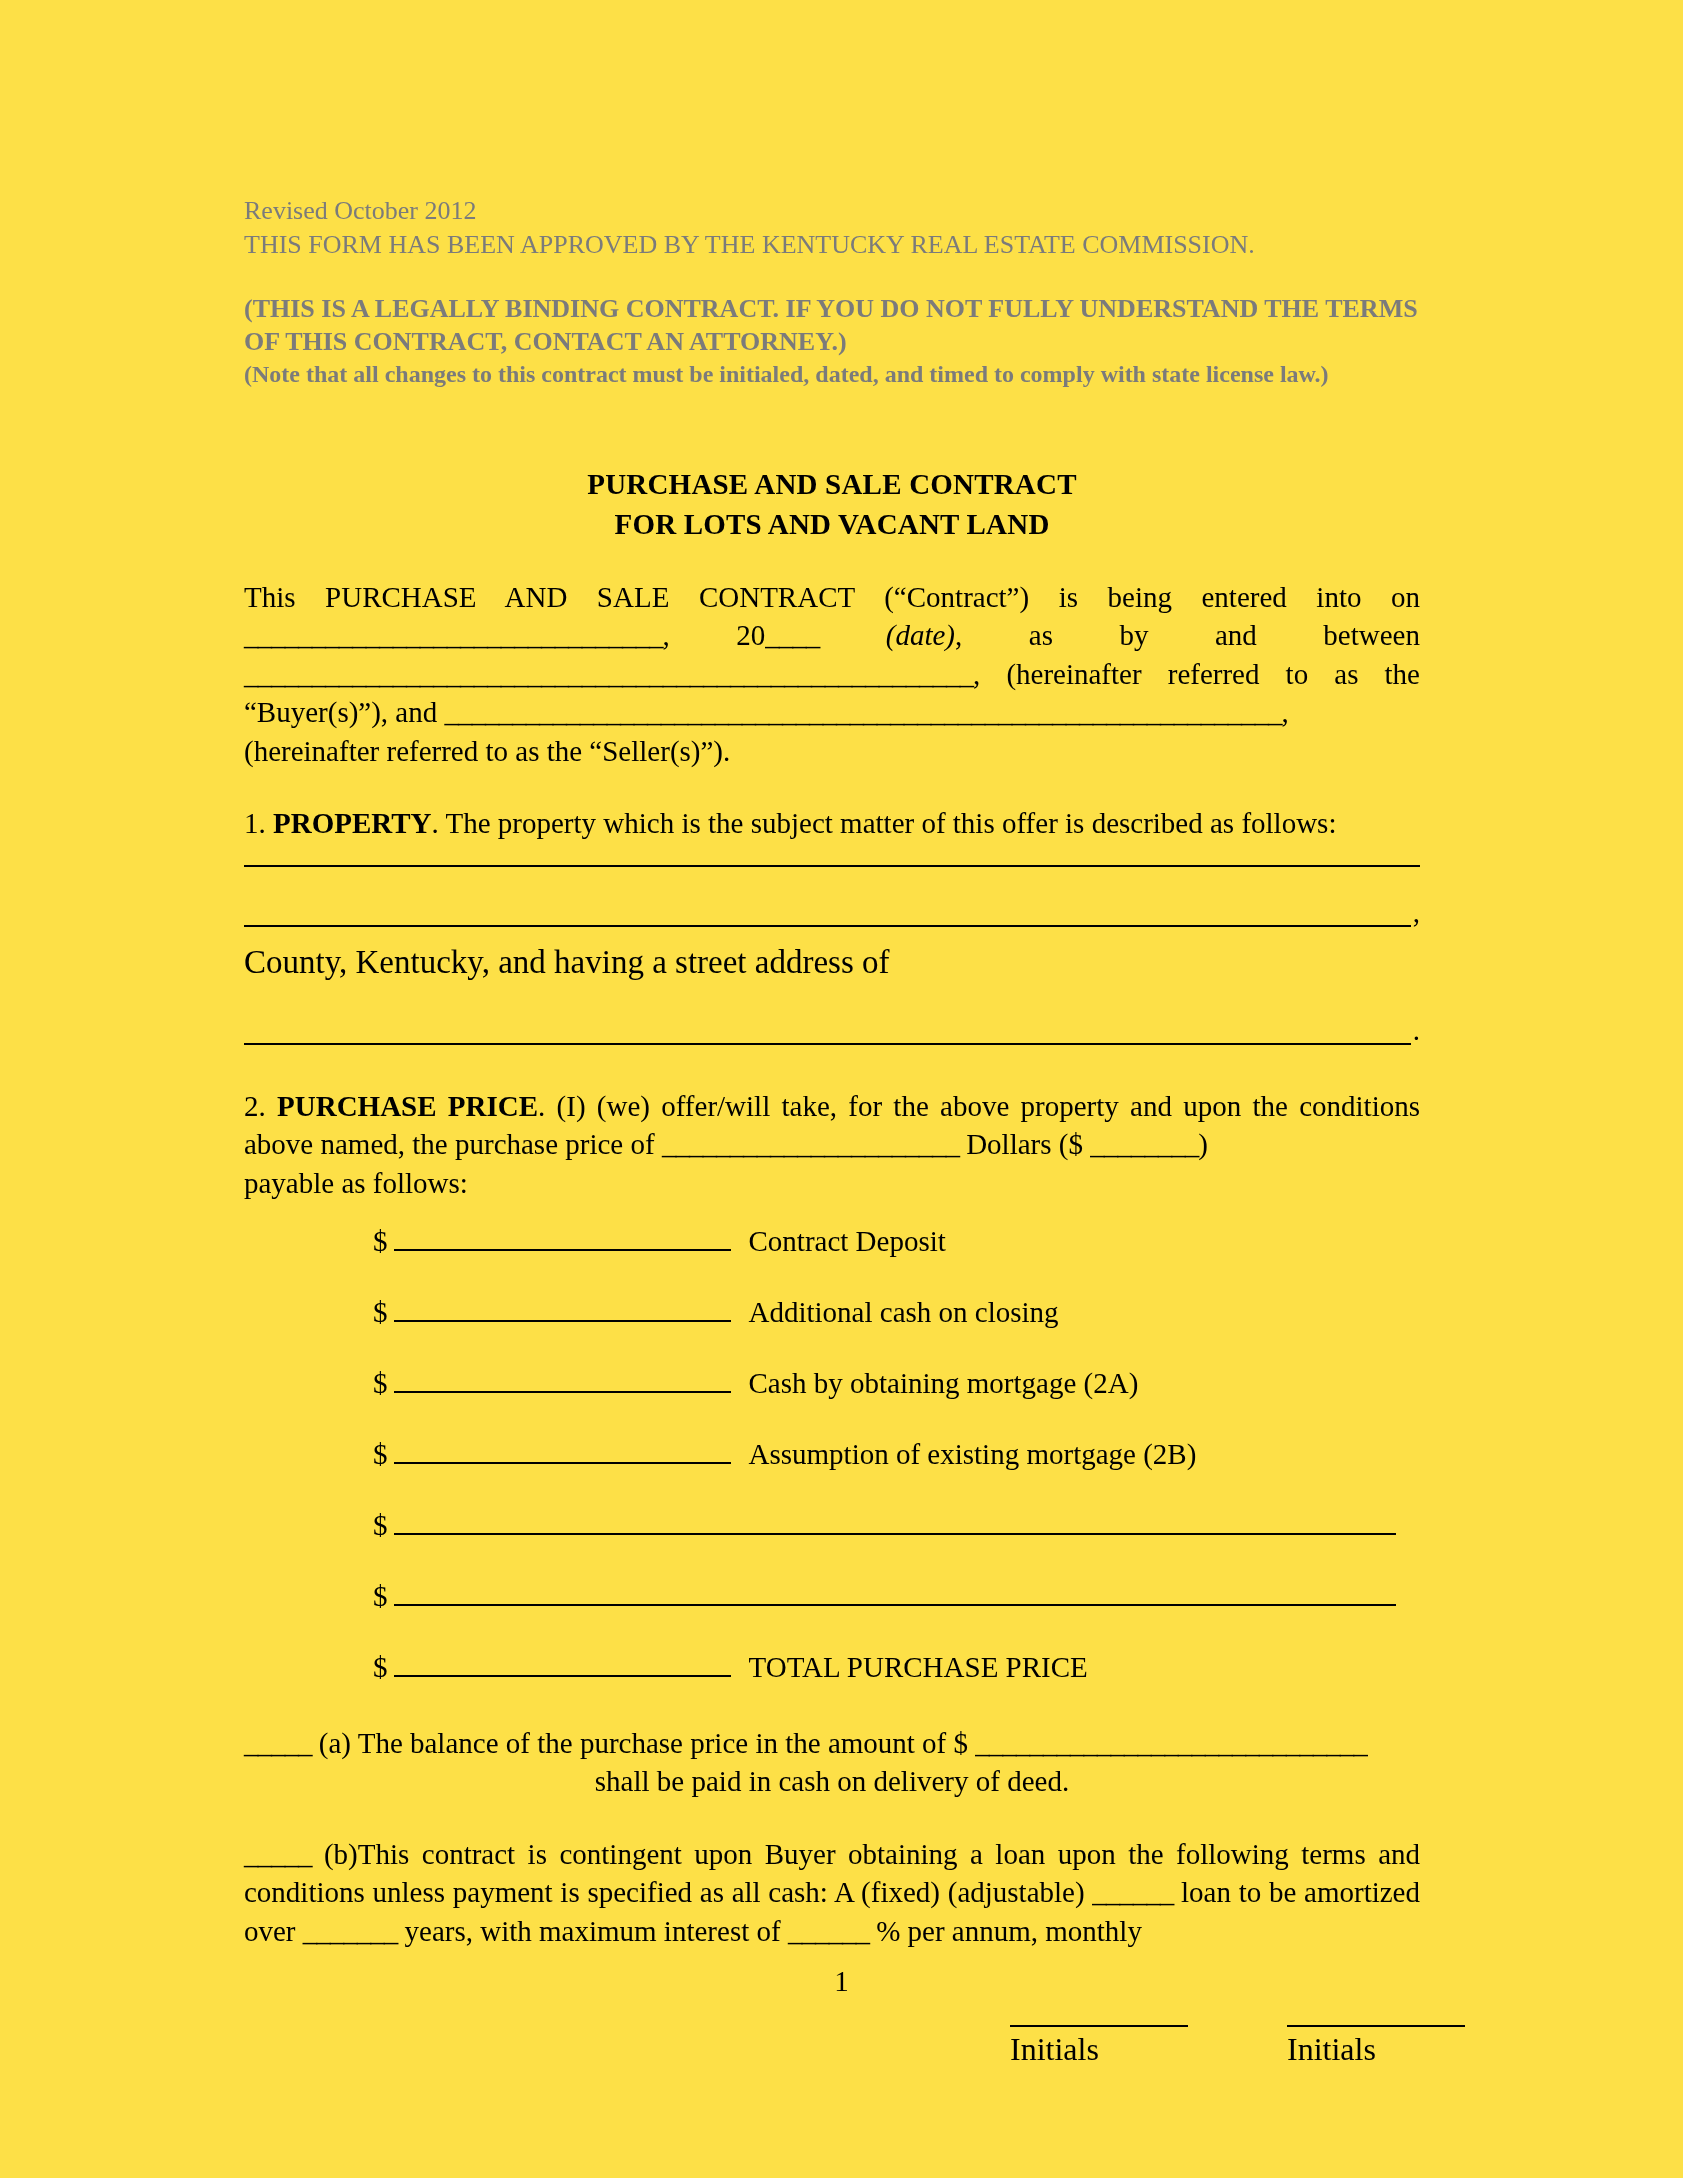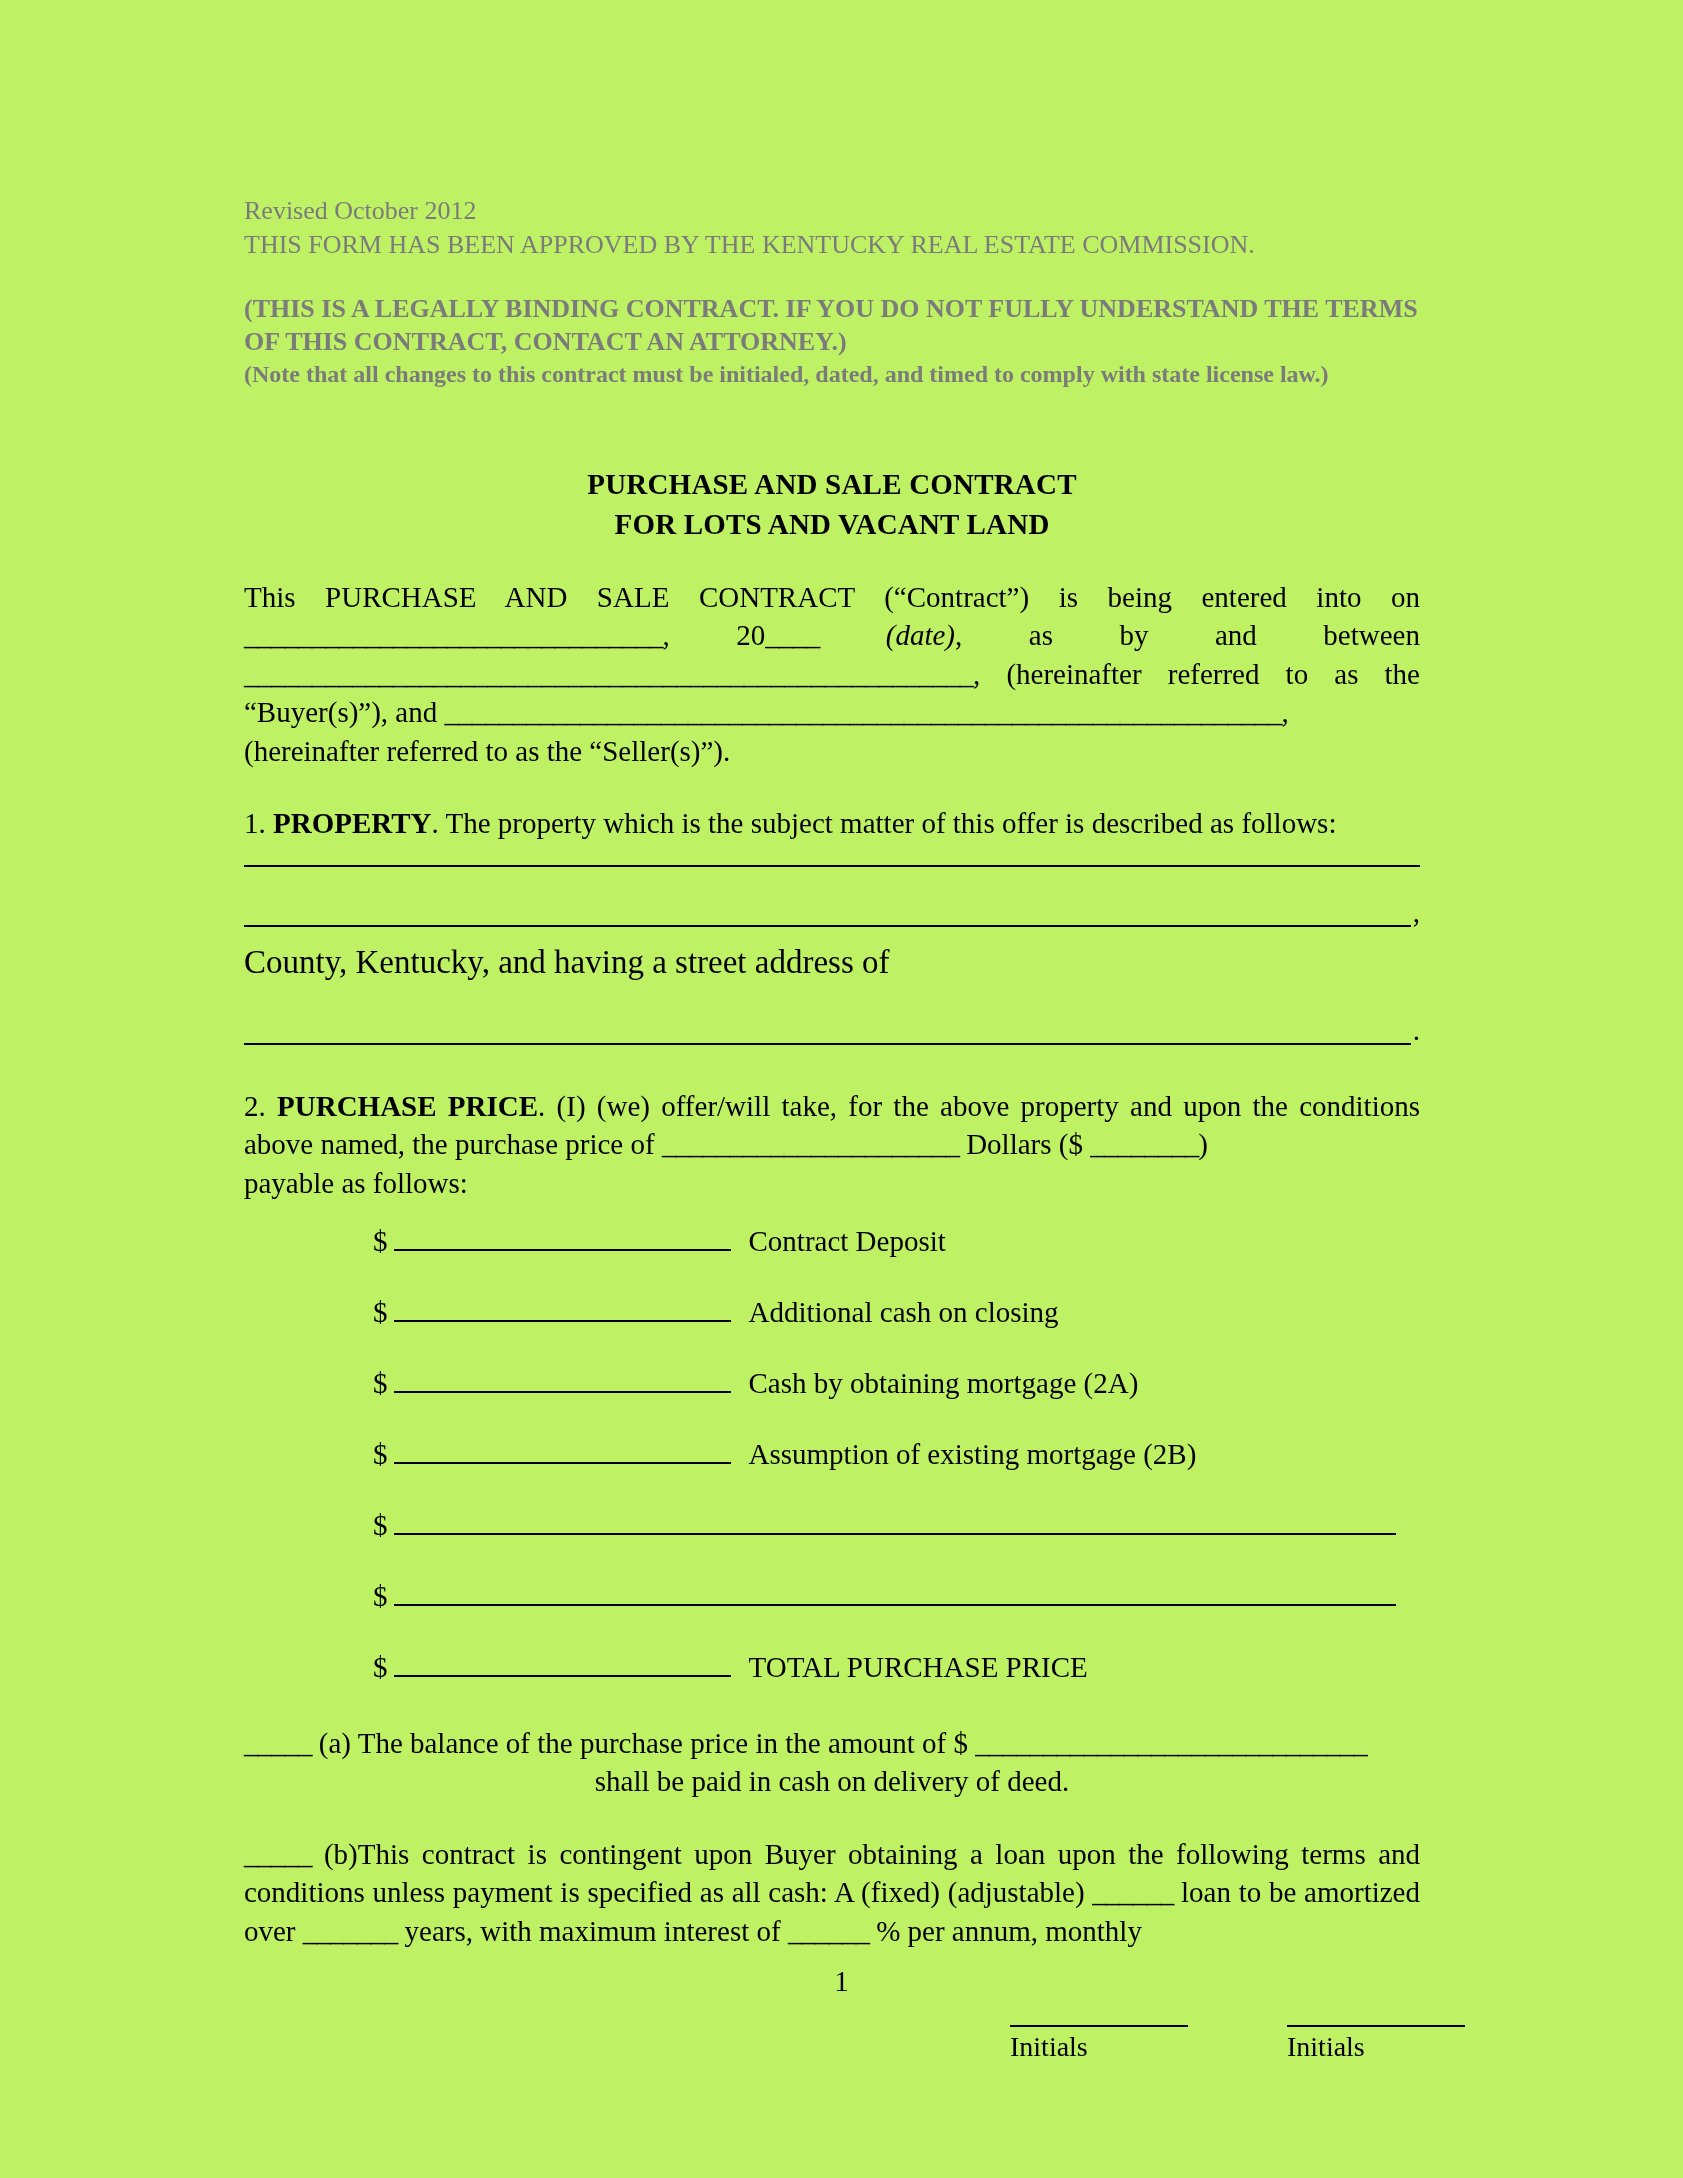--- a/index.html
+++ b/index.html
@@ -14,21 +14,21 @@
     color: #000000;
     position: relative;
     overflow: hidden;
   }
 
   .page {
     position: absolute;
     left: 0; top: 0;
     width: 1683px;
     height: 2178px;
-    background: #bef264;
+    background: #fde047;
   }
 
   
   .content {
     position: absolute;
     left: 244px;
     top: 194px;
     width: 1176px;
   }
 
@@ -154,21 +154,21 @@
   .initials-cell {
     width: 198px;
     text-align: left;
   }
   .initials-rule {
     border-top: 2px solid #000;
     width: 178px;
     height: 0;
   }
   .initials-label {
-    font-size: 28px;
+    font-size: 32px;
     padding-top: 4px;
   }
 </style>
 </head>
 <body>
 
 <div class="page">
   <div class="content">
 
     <div class="header-block">

